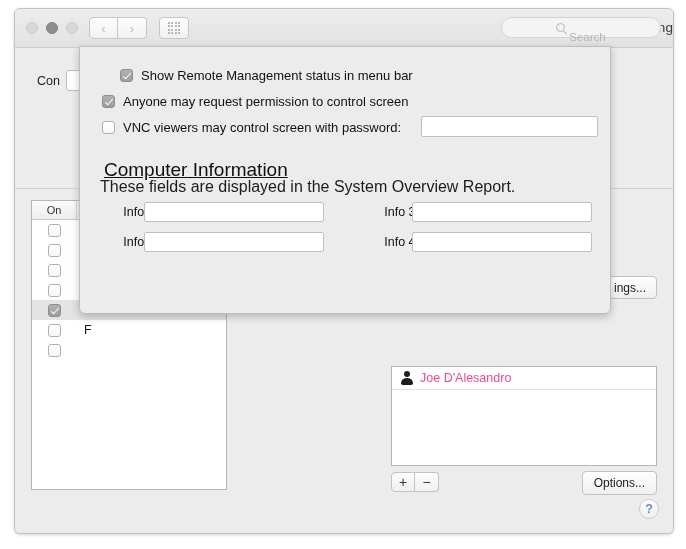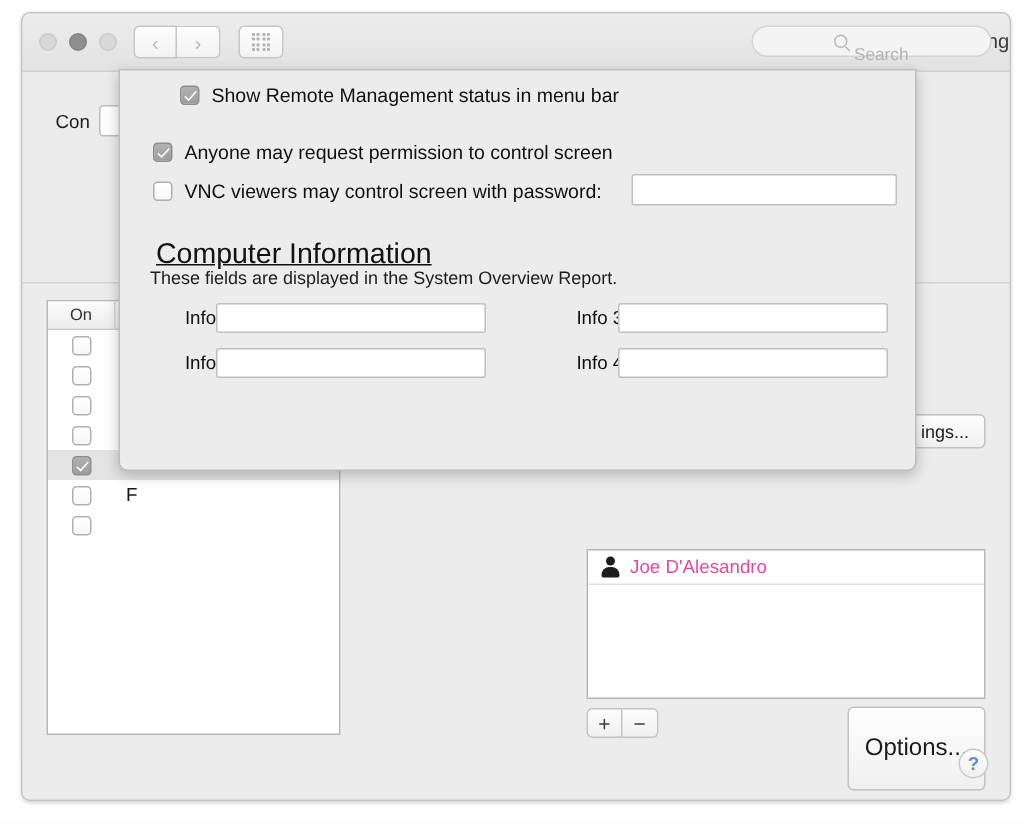--- a/index.html
+++ b/index.html
@@ -377,25 +377,25 @@
     line-height: 1;
   }
   .pm-btn.minus { border-left: none; }
   .pm-btn.plus { border-radius: 4px 0 0 4px; }
   .pm-btn.minus { border-radius: 0 4px 4px 0; }
   .options-btn {
     position: absolute;
     right: 0;
     top: 271px;
     height: 22px;
-    padding: 16px 11px;
+    padding: 0 11px;
     background: linear-gradient(to bottom,#fefefe,#f0f0f0);
     border: 1px solid #c2c2c2;
     border-radius: 4px;
-    font-size: 16px;
+    font-size: 12px;
     color: #1b1b1b;
     display: flex;
     align-items: center;
   }
   .help-btn {
     position: absolute;
     right: 14px;
     bottom: 14px;
     width: 20px;
     height: 20px;
@@ -431,21 +431,21 @@
   }
   .sheet-cb-row {
     position: absolute;
     display: flex;
     align-items: center;
     gap: 8px;
     font-size: 13px;
     color: #111111;
     white-space: nowrap;
   }
-  .sheet-cb-row.r1 { left: 22px; top: 9px; padding-left: 18px; }
+  .sheet-cb-row.r1 { left: 22px; top: 21px; padding-left: 18px; }
   .sheet-cb-row.r2 { left: 22px; top: 47px; }
   .sheet-cb-row.r3 { left: 22px; top: 73px; }
   .vnc-field {
     position: absolute;
     left: 341px;
     top: 69px;
     width: 177px;
     height: 21px;
     background: #ffffff;
     border: 1px solid #c0c0c0;
@@ -457,21 +457,21 @@
     left: 24px;
     top: 112px;
     font-size: 19px;
     color: #111;
     text-decoration: underline;
   }
   .ci-sub {
     position: absolute;
     left: 20px;
     top: 131px;
-    font-size: 12px;
+    font-size: 16px;
     color: #1c1c1c;
     text-align: center;
   }
   .info-lbl {
     position: absolute;
     font-size: 12.5px;
     color: #111;
     text-align: right;
   }
   .info-field {

